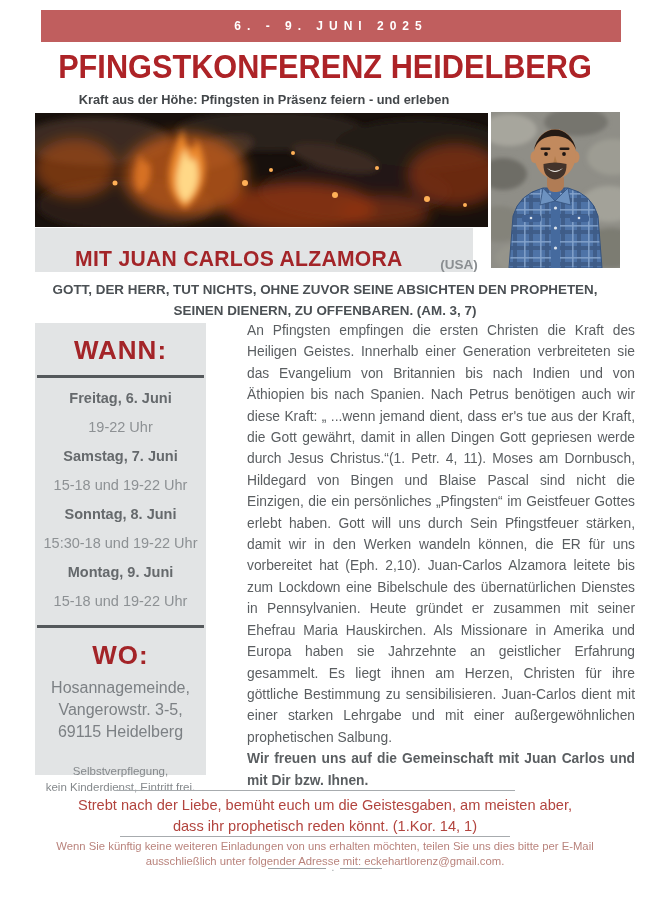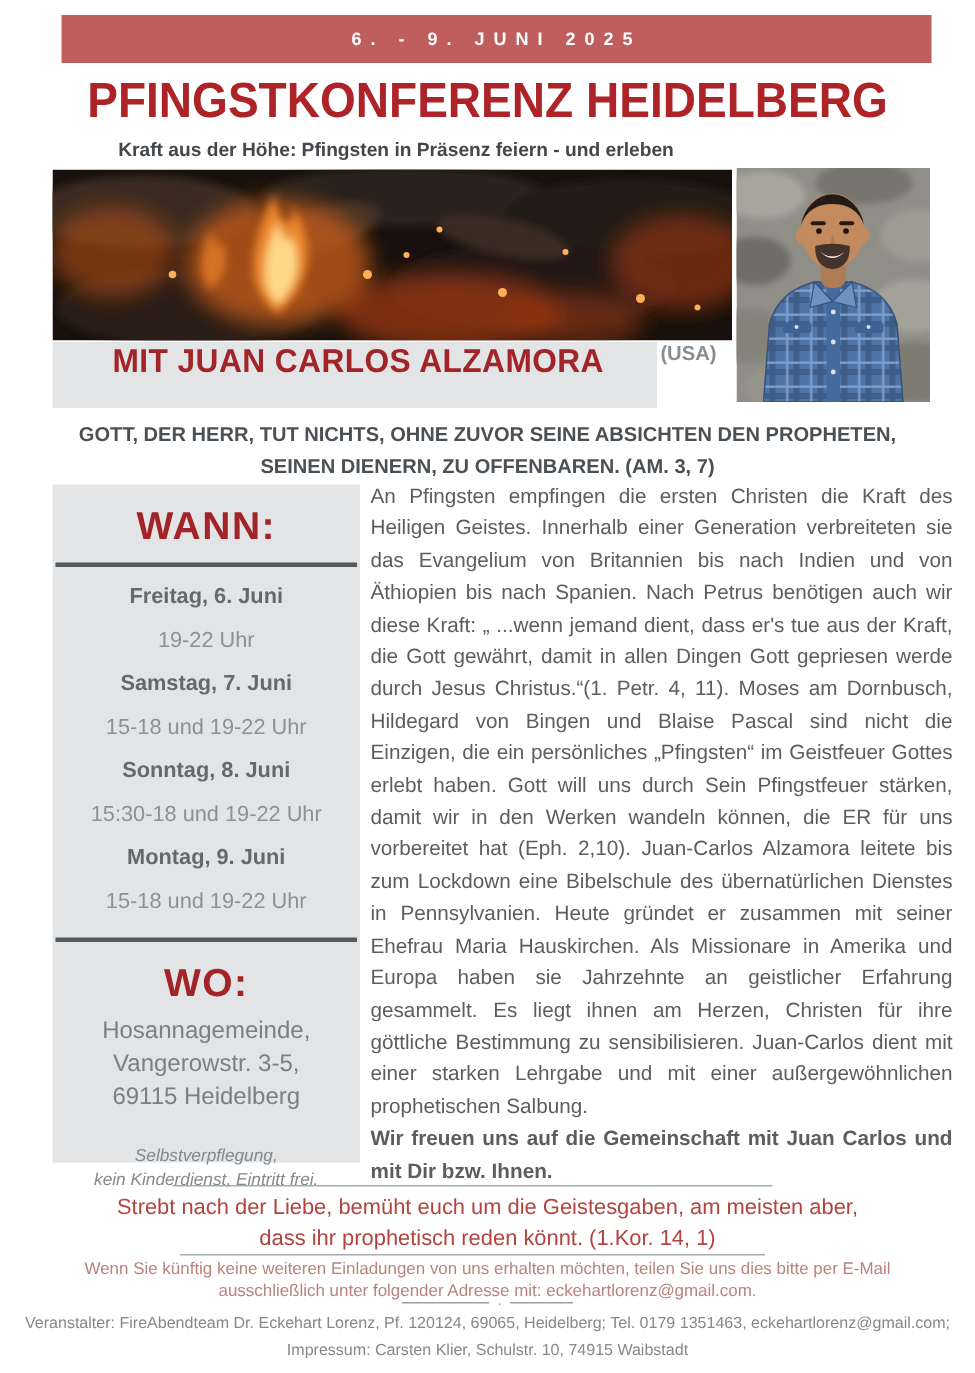--- a/index.html
+++ b/index.html
@@ -13,38 +13,38 @@
   .title{position:absolute;left:0;top:48px;width:650px;text-align:center;color:#ad2327;
          font-size:33px;font-weight:bold;transform:scaleX(0.93);transform-origin:center;white-space:nowrap;}
   .subtitle{position:absolute;left:0;top:92px;width:528px;text-align:center;color:#43474a;
             font-size:12.8px;font-weight:bold;}
 
   .fire{position:absolute;left:35px;top:113px;width:453px;height:114px;}
   .fire svg{display:block;width:100%;height:100%;}
   .portrait{position:absolute;left:491px;top:112px;width:129px;height:156px;}
   .portrait svg{display:block;width:100%;height:100%;}
 
-  .nameband{position:absolute;left:35px;top:228px;width:403px;height:44px;background:#e2e4e5;
-            display:flex;align-items:flex-start;padding-left:40px;box-sizing:border-box;}
+  .nameband{position:absolute;left:35px;top:228px;width:438px;height:44px;background:#e2e4e5;
+            display:flex;align-items:flex-end;padding-left:40px;box-sizing:border-box;}
   .name{color:#a32428;font-weight:bold;font-size:22px;letter-spacing:0.3px;transform:scaleX(0.96);transform-origin:left center;white-space:nowrap;}
   .origin{color:#8a8e91;font-size:13.5px;font-weight:bold;margin-left:24px;white-space:nowrap;}
 
   .verse-top{position:absolute;left:0;top:279px;width:650px;text-align:center;color:#4b5054;
              font-weight:bold;font-size:13.4px;line-height:21px;}
 
-  .sidebar{position:absolute;left:35px;top:323px;width:205px;height:452px;background:#e2e4e5;box-sizing:border-box;}
+  .sidebar{position:absolute;left:35px;top:323px;width:171px;height:452px;background:#e2e4e5;box-sizing:border-box;}
   .side-h{margin-top:12px;text-align:center;color:#a32428;font-size:26px;font-weight:bold;letter-spacing:1px;}
   .sdiv{height:3px;background:#54585b;margin:9px 2px 0 2px;}
   .sched{padding-top:6px;}
   .sched div{text-align:center;line-height:29px;font-size:14.5px;}
   .sch-day{color:#65696c;font-weight:bold;}
   .sch-time{color:#8d9194;}
   .addr{margin-top:6px;}
   .addr div{text-align:center;color:#7c8084;font-size:16px;line-height:22px;}
-  .notes{margin-top:20px;font-style:italic;}
+  .notes{margin-top:20px;}
   .notes div{text-align:center;color:#85898c;font-size:11.5px;line-height:16px;}
 
   .main-text{position:absolute;left:247px;top:320px;width:388px;color:#5a5e61;
              font-size:13.8px;line-height:21.4px;text-align:justify;}
   .closing{font-weight:bold;}
 
   .hairline{position:absolute;height:1px;background:#a7abae;}
   .hl1{left:115px;top:790px;width:400px;}
   .hl2{left:120px;top:836px;width:390px;}
 
@@ -220,18 +220,14 @@
   <div class="unsub">
     <span>Wenn Sie künftig keine weiteren Einladungen von uns erhalten möchten, teilen Sie uns dies bitte per E-Mail ausschließlich unter folgender Adresse mit: eckehartlorenz@gmail.com.</span>
   </div>
 
   <div class="fdiv">
     <span class="fdl a"></span>
     <span class="fdot">.</span>
     <span class="fdl b"></span>
   </div>
 
-  <div class="footer">
-    <div>Veranstalter: FireAbendteam Dr. Eckehart Lorenz, Pf. 120124, 69065, Heidelberg; Tel. 0179 1351463, eckehartlorenz@gmail.com;</div>
-    <div>Impressum: Carsten Klier, Schulstr. 10, 74915 Waibstadt</div>
-  </div>
 
 </div>
 
 </body></html>

